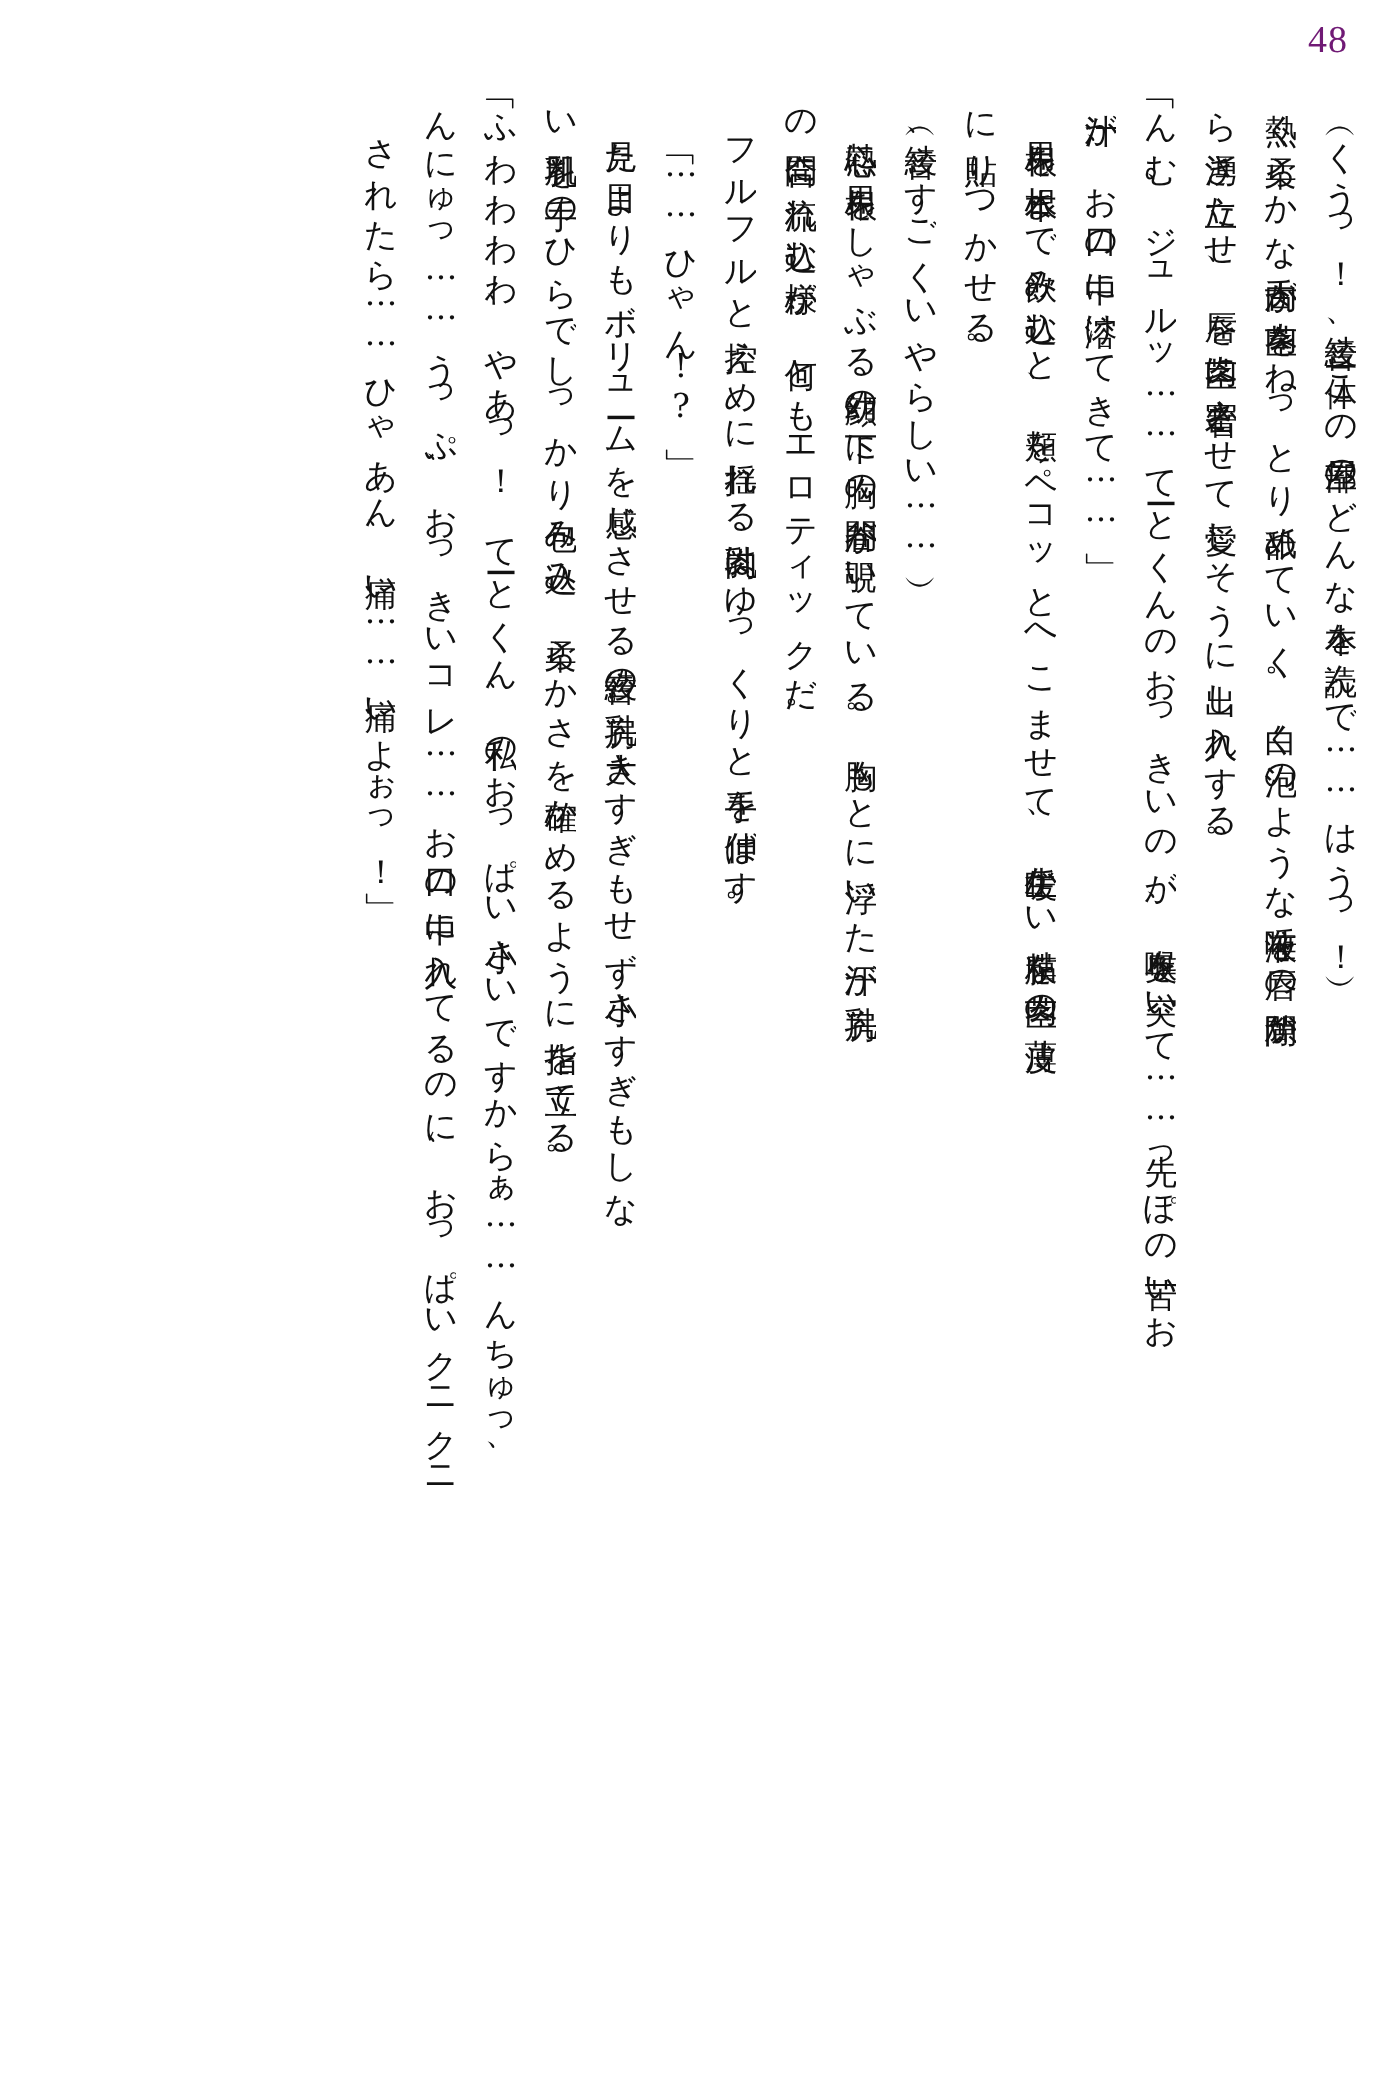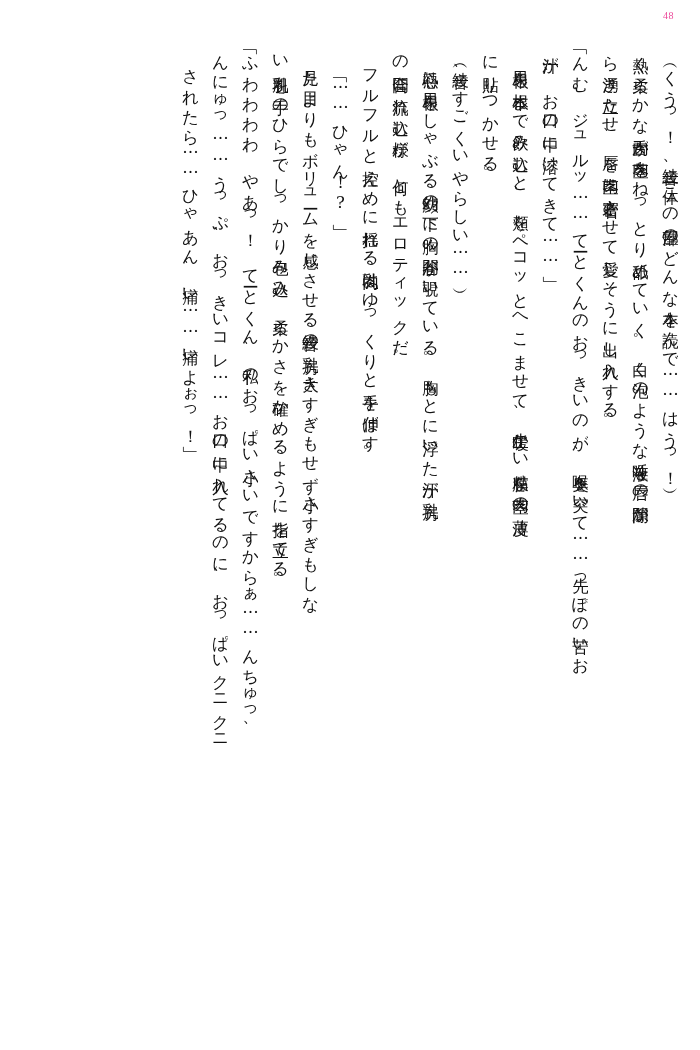--- a/index.html
+++ b/index.html
@@ -15,22 +15,22 @@
     width: 700px;
     height: 1050px;
     background: #ffffff;
     overflow: hidden;
   }
   
   #page-number {
     position: absolute;
     top: 10px;
     right: 26px;
-    font-size: 10px;
-    color: #ec4899;
+    font-size: 19px;
+    color: #701a75;
     letter-spacing: 0.5px;
     font-family: "Liberation Serif", serif;
     text-align: center;
   }
   
   #text-body {
     position: absolute;
     top: 44px;
     right: 22px;
     left: 28px;

